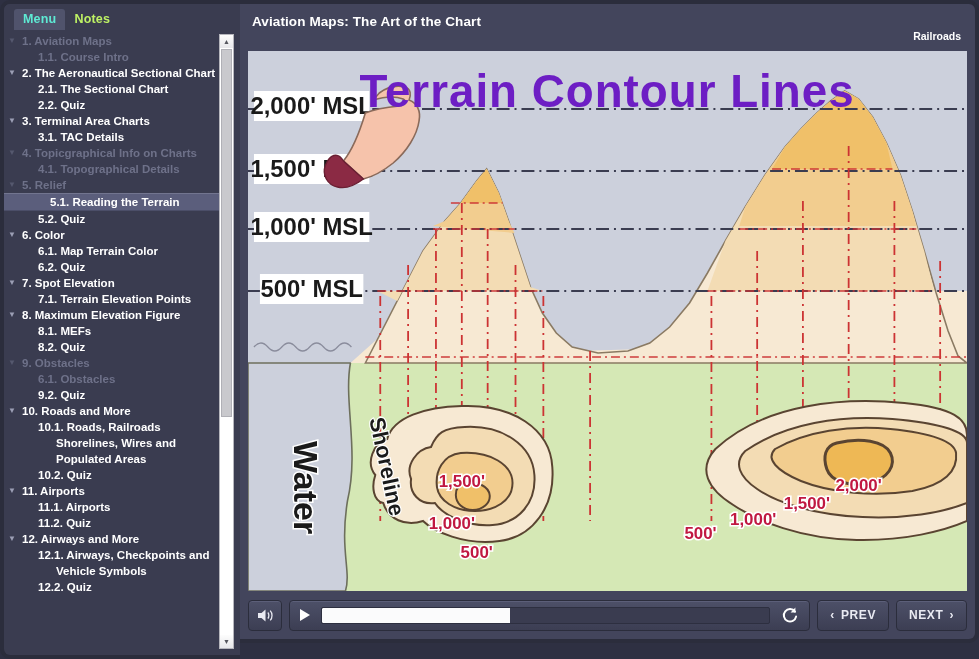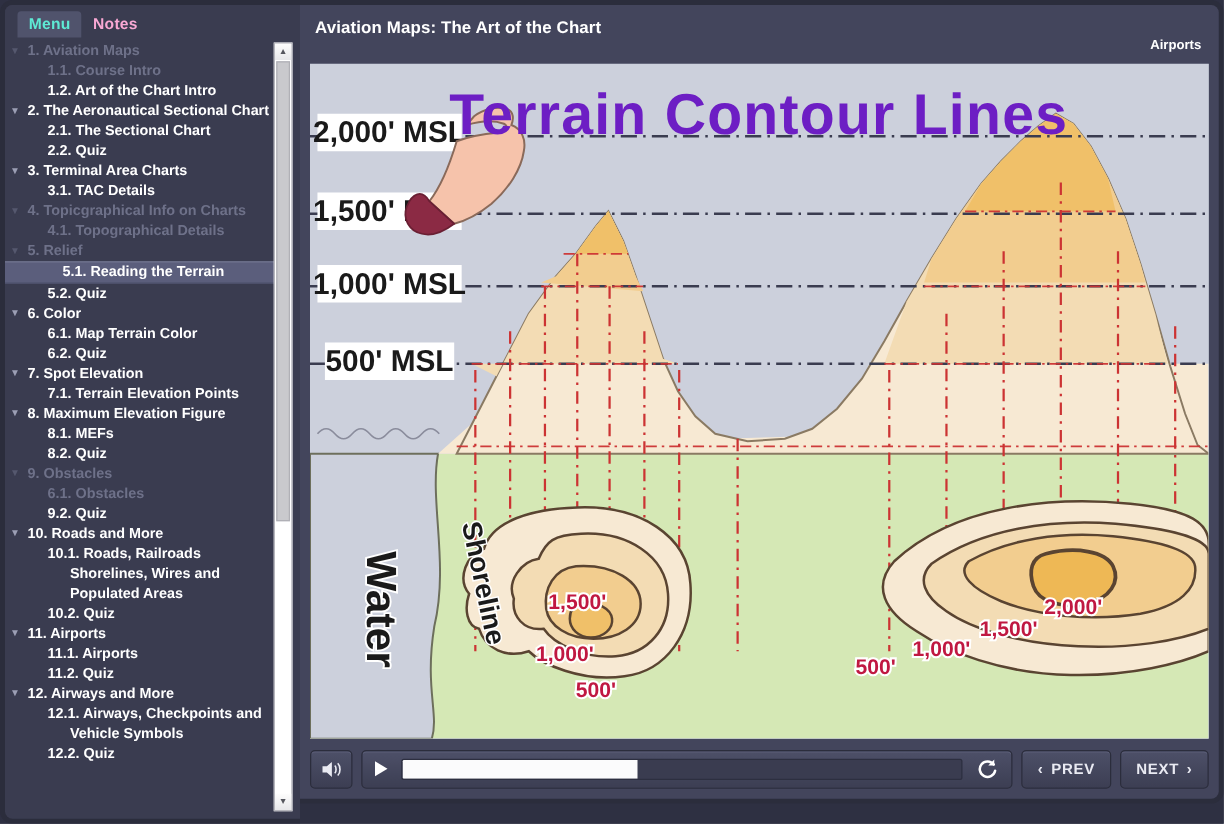--- a/index.html
+++ b/index.html
@@ -41,21 +41,21 @@
     align-items: flex-end;
     padding-left: 10px;
     flex: 0 0 auto;
     background: #3a3c50;
   }
 
   .tab {
     font-size: 12.5px;
     font-weight: bold;
     padding: 3px 9px 4px 9px;
-    color: #f9a8d4;
+    color: #bef264;
     cursor: pointer;
     letter-spacing: 0.2px;
   }
   .tab.active {
     color: #5eead4;
     background: #50536c;
     border-radius: 3px 3px 0 0;
   }
 
   #menu-scroll-wrap {
@@ -268,24 +268,20 @@
     <div id="menu-scroll-wrap">
       <div id="menu-list">
           <div class="mi lvl1 dim">
             <span class="arrow">▼</span>
             <span class="lbl">1. Aviation Maps</span>
           </div>
           <div class="mi lvl2 dim">
             <span class="arrow blank">&nbsp;</span>
             <span class="lbl">1.1. Course Intro</span>
           </div>
-          <div class="mi lvl2">
-            <span class="arrow blank">&nbsp;</span>
-            <span class="lbl">1.2. Art of the Chart Intro</span>
-          </div>
           <div class="mi lvl1">
             <span class="arrow">▼</span>
             <span class="lbl">2. The Aeronautical Sectional Chart</span>
           </div>
           <div class="mi lvl2">
             <span class="arrow blank">&nbsp;</span>
             <span class="lbl">2.1. The Sectional Chart</span>
           </div>
           <div class="mi lvl2">
             <span class="arrow blank">&nbsp;</span>
@@ -406,21 +402,21 @@
       <div id="sb-up">▲</div>
       <div id="sb-thumb"></div>
       <div id="sb-down">▼</div>
     </div>
   </div>
 
   <div id="main">
 
     <div id="topbar">
       <div id="course-title">Aviation Maps: The Art of the Chart</div>
-      <div id="resources-link">Airports</div>
+      <div id="resources-link">Railroads</div>
     </div>
 
     <div id="stage">
       <svg id="slide-svg" viewBox="0 0 723 540" preserveAspectRatio="none">
         <defs>
           <clipPath id="clipAll">
               <rect x="0" y="0" width="723" height="540"></rect>
             </clipPath>
         </defs>
 

